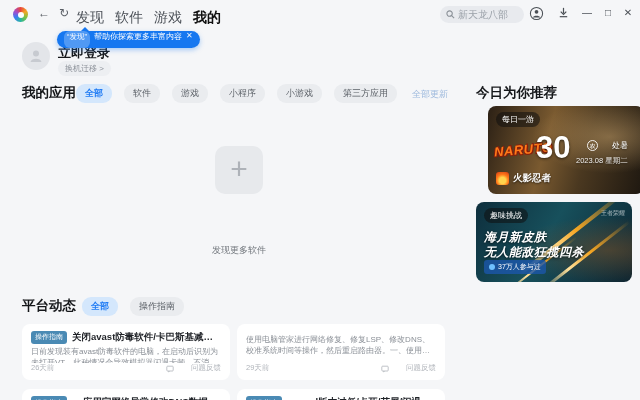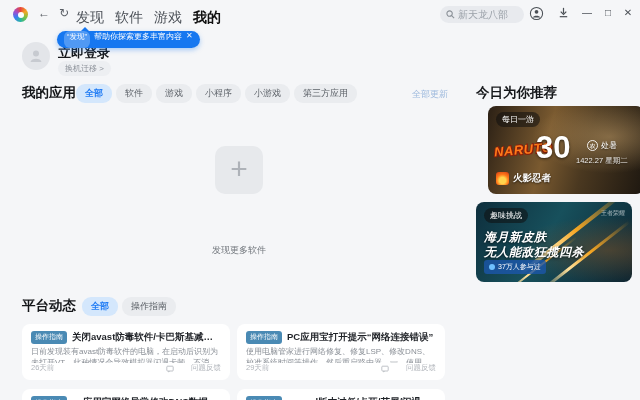--- a/index.html
+++ b/index.html
@@ -32,21 +32,21 @@
   .tt-tag { background:rgba(255,255,255,.25); border-radius:6px; padding:0 3px; line-height:11px; font-size:7.5px; }
   .tt-close { font-size:8px; cursor:pointer; opacity:.9; }
   
   .avatar { position:absolute; left:22px; top:42px; width:28px; height:28px; border-radius:50%; background:#e3e5e9;
     display:flex; align-items:center; justify-content:center; }
   .login-title { position:absolute; left:58px; top:44px; font-size:13px; font-weight:bold; color:#16181b; cursor:pointer; }
   .login-sub { position:absolute; left:58px; top:61px; font-size:8px; color:#8d929a; background:#edeff2;
     border-radius:8px; padding:2px 7px; cursor:pointer; }
   
   .sec-title { position:absolute; font-size:13.5px; font-weight:bold; color:#15171a; }
-  .pills { position:absolute; display:flex; gap:4px; }
+  .pills { position:absolute; display:flex; gap:12px; }
   .pill { font-size:9px; color:#5d6269; background:#eaecef; border-radius:9px; padding:3px 9px; cursor:pointer; white-space:nowrap; }
   .pill.active { background:#d4e7fc; color:#1f7bf4; font-weight:bold; }
   .update-all { position:absolute; left:400px; top:88px; width:48px; text-align:right; font-size:9px; color:#9db9dd; cursor:pointer; }
   
   .add-tile { position:absolute; left:215px; top:146px; width:48px; height:48px; border-radius:10px;
     background:#e7e9ec; display:flex; align-items:center; justify-content:center; cursor:pointer; }
   .add-tile span { font-size:30px; font-weight:300; color:#aeb2b8; line-height:1; margin-top:-3px; }
   .add-label { position:absolute; left:187px; top:196px; width:104px; text-align:center; font-size:9px; color:#73787e;margin-top:48px; }
   
   .rec-card { position:absolute; left:476px; width:156px; border-radius:8px; overflow:hidden; cursor:pointer; }
@@ -56,21 +56,21 @@
   .card-chal { top:202px; height:80px;
     background:radial-gradient(ellipse at 85% 60%, rgba(120,80,40,.55), transparent 50%),
                linear-gradient(120deg,#0e2f3d 0%,#17505c 45%,#0b2330 100%);padding-left:13px; }
   .card-badge { position:absolute; left:8px; top:6px; background:rgba(15,15,15,.55); color:#fff;
     font-size:8px; padding:2px 6px; border-radius:8px; }
   .naruto-logo { position:absolute; left:6px; top:36px; font-size:13px; font-weight:900; font-style:italic;
     color:#ff7a1a; letter-spacing:.5px; transform:rotate(-5deg);
     text-shadow:1px 1px 0 #8a1d0a, -1px 1px 0 #8a1d0a, 1px -1px 0 #8a1d0a; }
   .daily-day { position:absolute; left:48px; top:24px; font-size:31px; font-weight:bold; color:#fff;
     text-shadow:0 1px 3px rgba(0,0,0,.6); }
-  .lunar-wrap { position:absolute; left:99px; top:34px; display:flex; align-items:flex-end; gap:3px; }
+  .lunar-wrap { position:absolute; left:99px; top:34px; display:flex; align-items:flex-end; gap:14px; }
   .lunar-ic { width:11px; height:11px; border:1px solid rgba(255,255,255,.9); border-radius:50%;
     color:#fff; font-size:6px; text-align:center; line-height:10px; }
   .lunar-txt { color:#fff; font-size:8px; text-shadow:0 1px 2px rgba(0,0,0,.6); }
   .daily-date { position:absolute; left:88px; top:50px; font-size:7.5px; color:rgba(255,255,255,.92);
     text-shadow:0 1px 2px rgba(0,0,0,.6); }
   .daily-game { position:absolute; left:8px; top:66px; display:flex; align-items:center; gap:4px; }
   .game-ic { width:13px; height:13px; border-radius:3px;
     background:radial-gradient(circle at 50% 65%, #ffd34d 0 30%, #ff7a1a 55%, #d43a12 100%); }
   .daily-game span { color:#fff; font-size:9.5px; font-weight:bold; text-shadow:0 1px 2px rgba(0,0,0,.7); }
   .streak { position:absolute; background:linear-gradient(90deg,transparent,#ffe09a 30%,#f5a623 55%,transparent); transform:rotate(-38deg); border-radius:2px; }
@@ -172,21 +172,21 @@
   <div class="sec-title" style="left:476px;top:84px;">今日为你推荐</div>
 
   <div class="rec-card card-daily">
     <div class="card-badge">每日一游</div>
     <div class="naruto-logo">NARUTO</div>
     <div class="daily-day">30</div>
     <div class="lunar-wrap">
       <span class="lunar-ic">农</span>
       <span class="lunar-txt">处暑</span>
     </div>
-    <div class="daily-date">1422.27 星期二</div>
+    <div class="daily-date">2023.08 星期二</div>
     <div class="daily-game">
       <span class="game-ic"></span>
       <span>火影忍者</span>
     </div>
   </div>
 
   <div class="rec-card card-chal">
     <div class="streak s1"></div>
     <div class="streak s2"></div>
     <div class="streak s3"></div>
@@ -218,24 +218,20 @@
         <svg width="8" height="8" viewBox="0 0 10 10">
           <rect x="1" y="1.5" width="8" height="6" rx="1" fill="none" stroke="#b0b4ba" stroke-width="1"></rect>
           <path d="M3 7.5 L3 9.3 L5 7.5" fill="#b0b4ba"></path>
         </svg>
         <span>问题反馈</span>
       </span>
     </div>
   </div>
 
   <div class="feed-card" style="left:237px;top:324px;">
-    <div class="fc-head">
-      <span class="fc-tag">操作指南</span>
-      <span class="fc-title">PC应用宝打开提示“网络连接错误”</span>
-    </div>
     <div class="fc-body">使用电脑管家进行网络修复、修复LSP、修改DNS、校准系统时间等操作，然后重启路由器。一、使用电脑管家进行网络修复 二、通过…</div>
     <div class="fc-foot">
       <span>29天前</span>
       <span class="fc-action">
         <svg width="8" height="8" viewBox="0 0 10 10">
           <rect x="1" y="1.5" width="8" height="6" rx="1" fill="none" stroke="#b0b4ba" stroke-width="1"></rect>
           <path d="M3 7.5 L3 9.3 L5 7.5" fill="#b0b4ba"></path>
         </svg>
         <span>问题反馈</span>
       </span>

